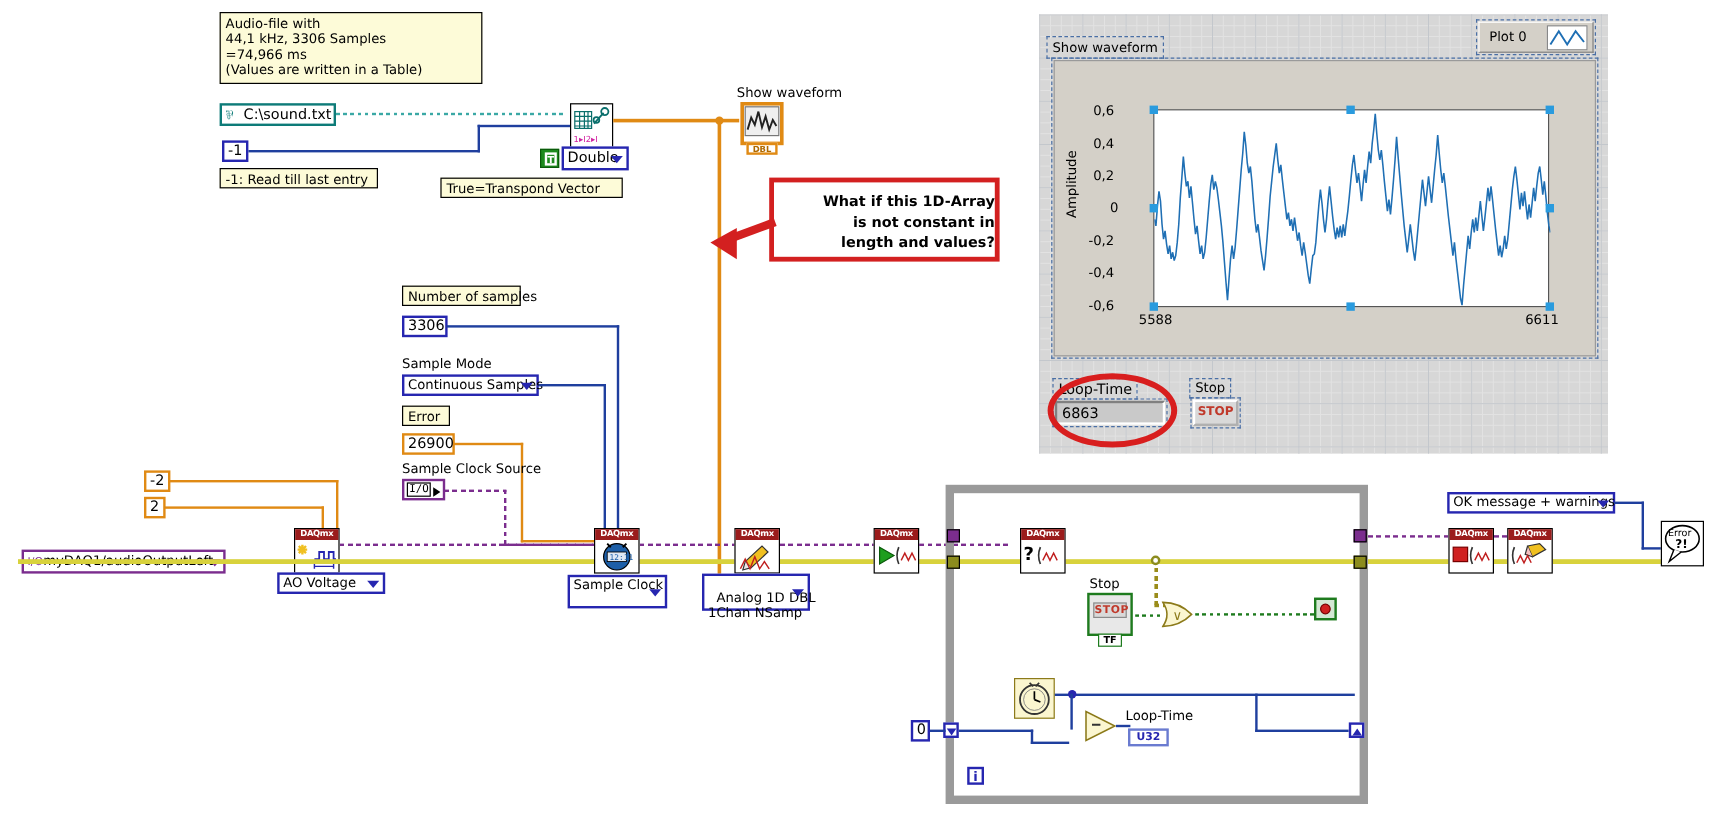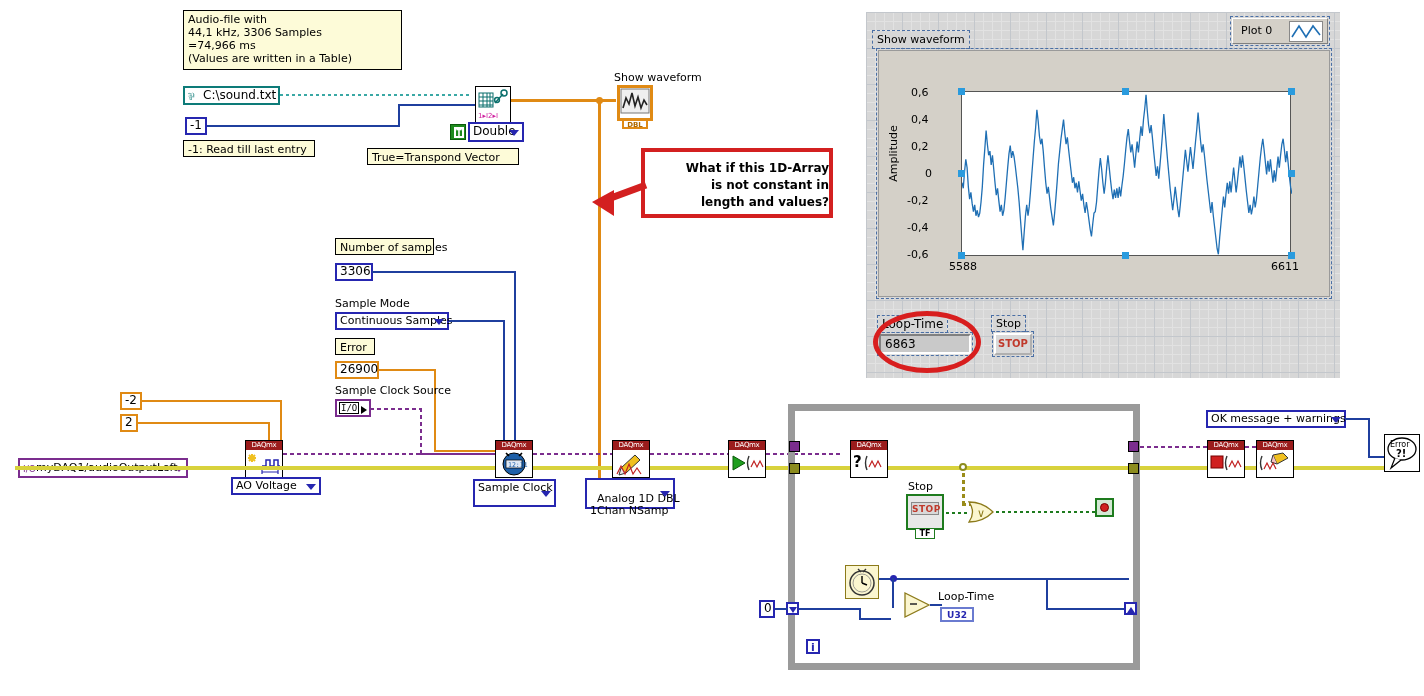--- a/index.html
+++ b/index.html
@@ -37,21 +37,21 @@
   .w-darkblue{background:#1f3f9e;}
   .dash-purple{background-image:repeating-linear-gradient(to right,#7b2d8e 0 4px,transparent 4px 7px);}
   .dash-purple-v{background-image:repeating-linear-gradient(to bottom,#7b2d8e 0 4px,transparent 4px 7px);}
   .dash-yellowthick{background:#d8d23c;}
   .dot-teal{background-image:repeating-linear-gradient(to right,#3aa8a5 0 3px,transparent 3px 6px);}
   .dot-green{background-image:repeating-linear-gradient(to right,#1e7b1e 0 3px,transparent 3px 6px);}
   .dot-olive-v{background-image:repeating-linear-gradient(to bottom,#9a8c1a 0 4px,transparent 4px 7px);}
 
   
   .daq{background:#fff;border:1px solid #000;width:38px;height:38px;}
-  .daq .cap{background:#9b1c1c;color:#fff;font-size:7px;font-weight:normal;
+  .daq .cap{background:#9b1c1c;color:#fff;font-size:7px;font-weight:bold;
             text-align:center;height:9px;line-height:9px;letter-spacing:-.3px;}
   .daq .body{height:27px;position:relative;overflow:hidden;}
 
   
   .fp{background:#d7d7d7;
       background-image:
         linear-gradient(to right, #c3c7cc 1px, transparent 1px),
         linear-gradient(to bottom, #c3c7cc 1px, transparent 1px),
         linear-gradient(to right, #e2e2e2 1px, transparent 1px),
         linear-gradient(to bottom, #e2e2e2 1px, transparent 1px);

